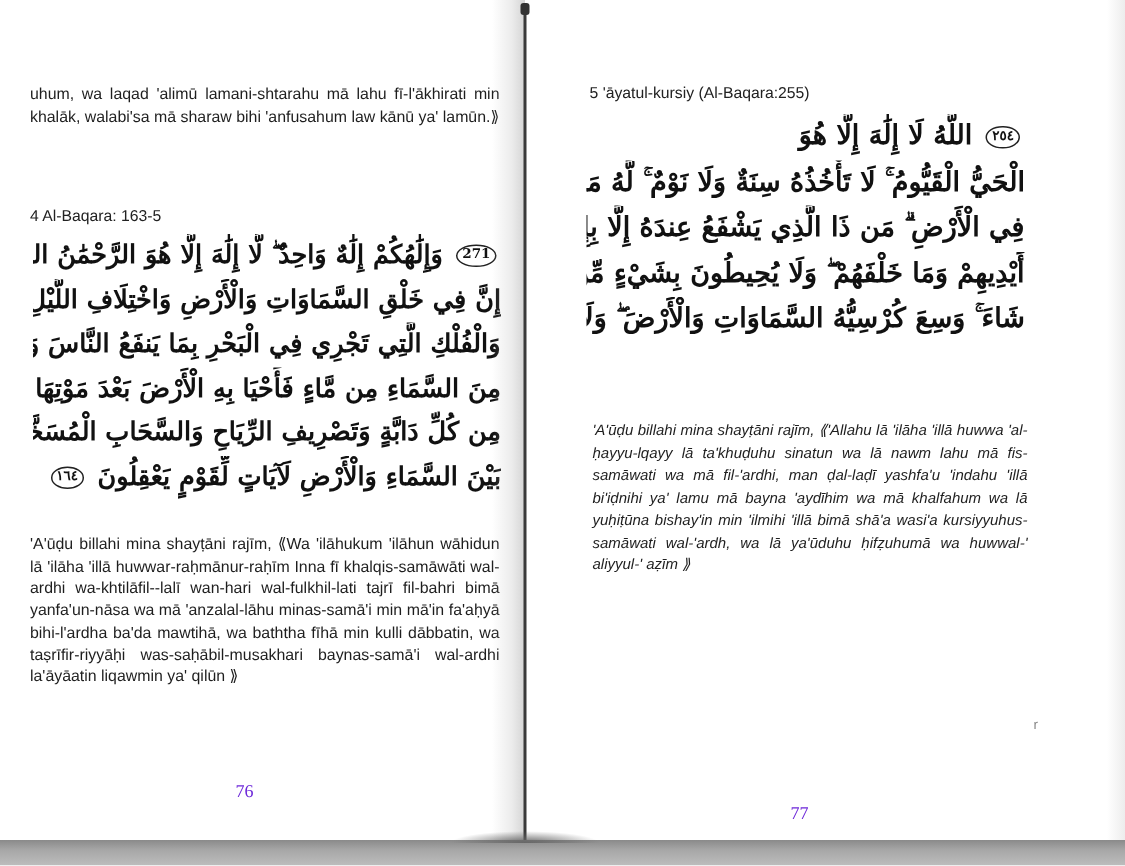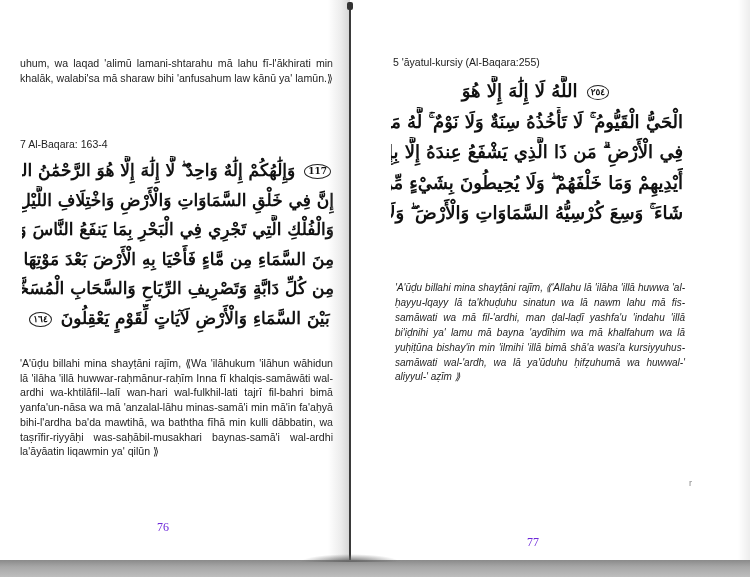--- a/index.html
+++ b/index.html
@@ -39,21 +39,21 @@
   .top-mark-r { position: absolute; top: 4px; height: 1px; background: #c8c8c8; }
 
   .translit {
     position: absolute; font-size: 10.6px; line-height: 14.7px;
     text-align: justify; text-align-last: left; color: #1e1e1e;
   }
   .translit.italic { font-style: italic; font-size: 10px; line-height: 14.9px; }
   .section-title { position: absolute; font-size: 10.5px; color: #222; white-space: nowrap; }
 
   .arabic-block {
-    position: absolute; direction: rtl; text-align: center;
+    position: absolute; direction: rtl; 
     font-family: "DejaVu Serif", serif; color: #111; font-weight: bold;
   }
   .arabic-line { white-space: nowrap; overflow: hidden; display: block; }
   .ayah-mark {
     display: inline-block; border: 1.5px solid #222; border-radius: 50%;
     font-size: 9px; padding: 0 3px; line-height: 13px; vertical-align: middle;
     margin: 0 3px; font-weight: bold;
   }
   .page-number {
     position: absolute; font-family: "Liberation Serif", serif; font-size: 12px; color: #6d28d9;
@@ -65,25 +65,25 @@
 
 <div class="spread">
 
   <div class="top-mark"></div>
   <div class="top-mark-r" style="left:640px;width:18px;"></div>
   <div class="top-mark-r" style="left:668px;width:30px;"></div>
 
   <div class="page page-left">
     <p class="translit" style="left:20px; top:56px; width:313px; margin:0;">uhum, wa laqad 'alimū lamani-shtarahu mā lahu fī-l'ākhirati min khalāk, walabi'sa mā sharaw bihi 'anfusahum law kānū ya' lamūn.⟫</p>
 
-    <div class="section-title" style="left:20px; top:138px;">7  Al-Baqara: 163-4</div>
+    <div class="section-title" style="left:20px; top:138px;">4  Al-Baqara: 163-5</div>
 
     <div class="arabic-block" style="left:22px; top:156px; width:312px; font-size:17px; line-height:29.5px;">
       <span class="arabic-line">
-        <span class="ayah-mark">117</span>
+        <span class="ayah-mark">271</span>
         <span>وَإِلَٰهُكُمْ إِلَٰهٌ وَاحِدٌ ۖ لَّا إِلَٰهَ إِلَّا هُوَ الرَّحْمَٰنُ الرَّحِيمُ</span>
       </span>
       <span class="arabic-line">إِنَّ فِي خَلْقِ السَّمَاوَاتِ وَالْأَرْضِ وَاخْتِلَافِ اللَّيْلِ وَالنَّهَارِ</span>
       <span class="arabic-line">وَالْفُلْكِ الَّتِي تَجْرِي فِي الْبَحْرِ بِمَا يَنفَعُ النَّاسَ وَمَا أَنزَلَ اللَّهُ</span>
       <span class="arabic-line">مِنَ السَّمَاءِ مِن مَّاءٍ فَأَحْيَا بِهِ الْأَرْضَ بَعْدَ مَوْتِهَا وَبَثَّ فِيهَا</span>
       <span class="arabic-line">مِن كُلِّ دَابَّةٍ وَتَصْرِيفِ الرِّيَاحِ وَالسَّحَابِ الْمُسَخَّرِ</span>
       <span class="arabic-line">
         <span>بَيْنَ السَّمَاءِ وَالْأَرْضِ لَآيَاتٍ لِّقَوْمٍ يَعْقِلُونَ</span>
         <span class="ayah-mark">١٦٤</span>
       </span>

